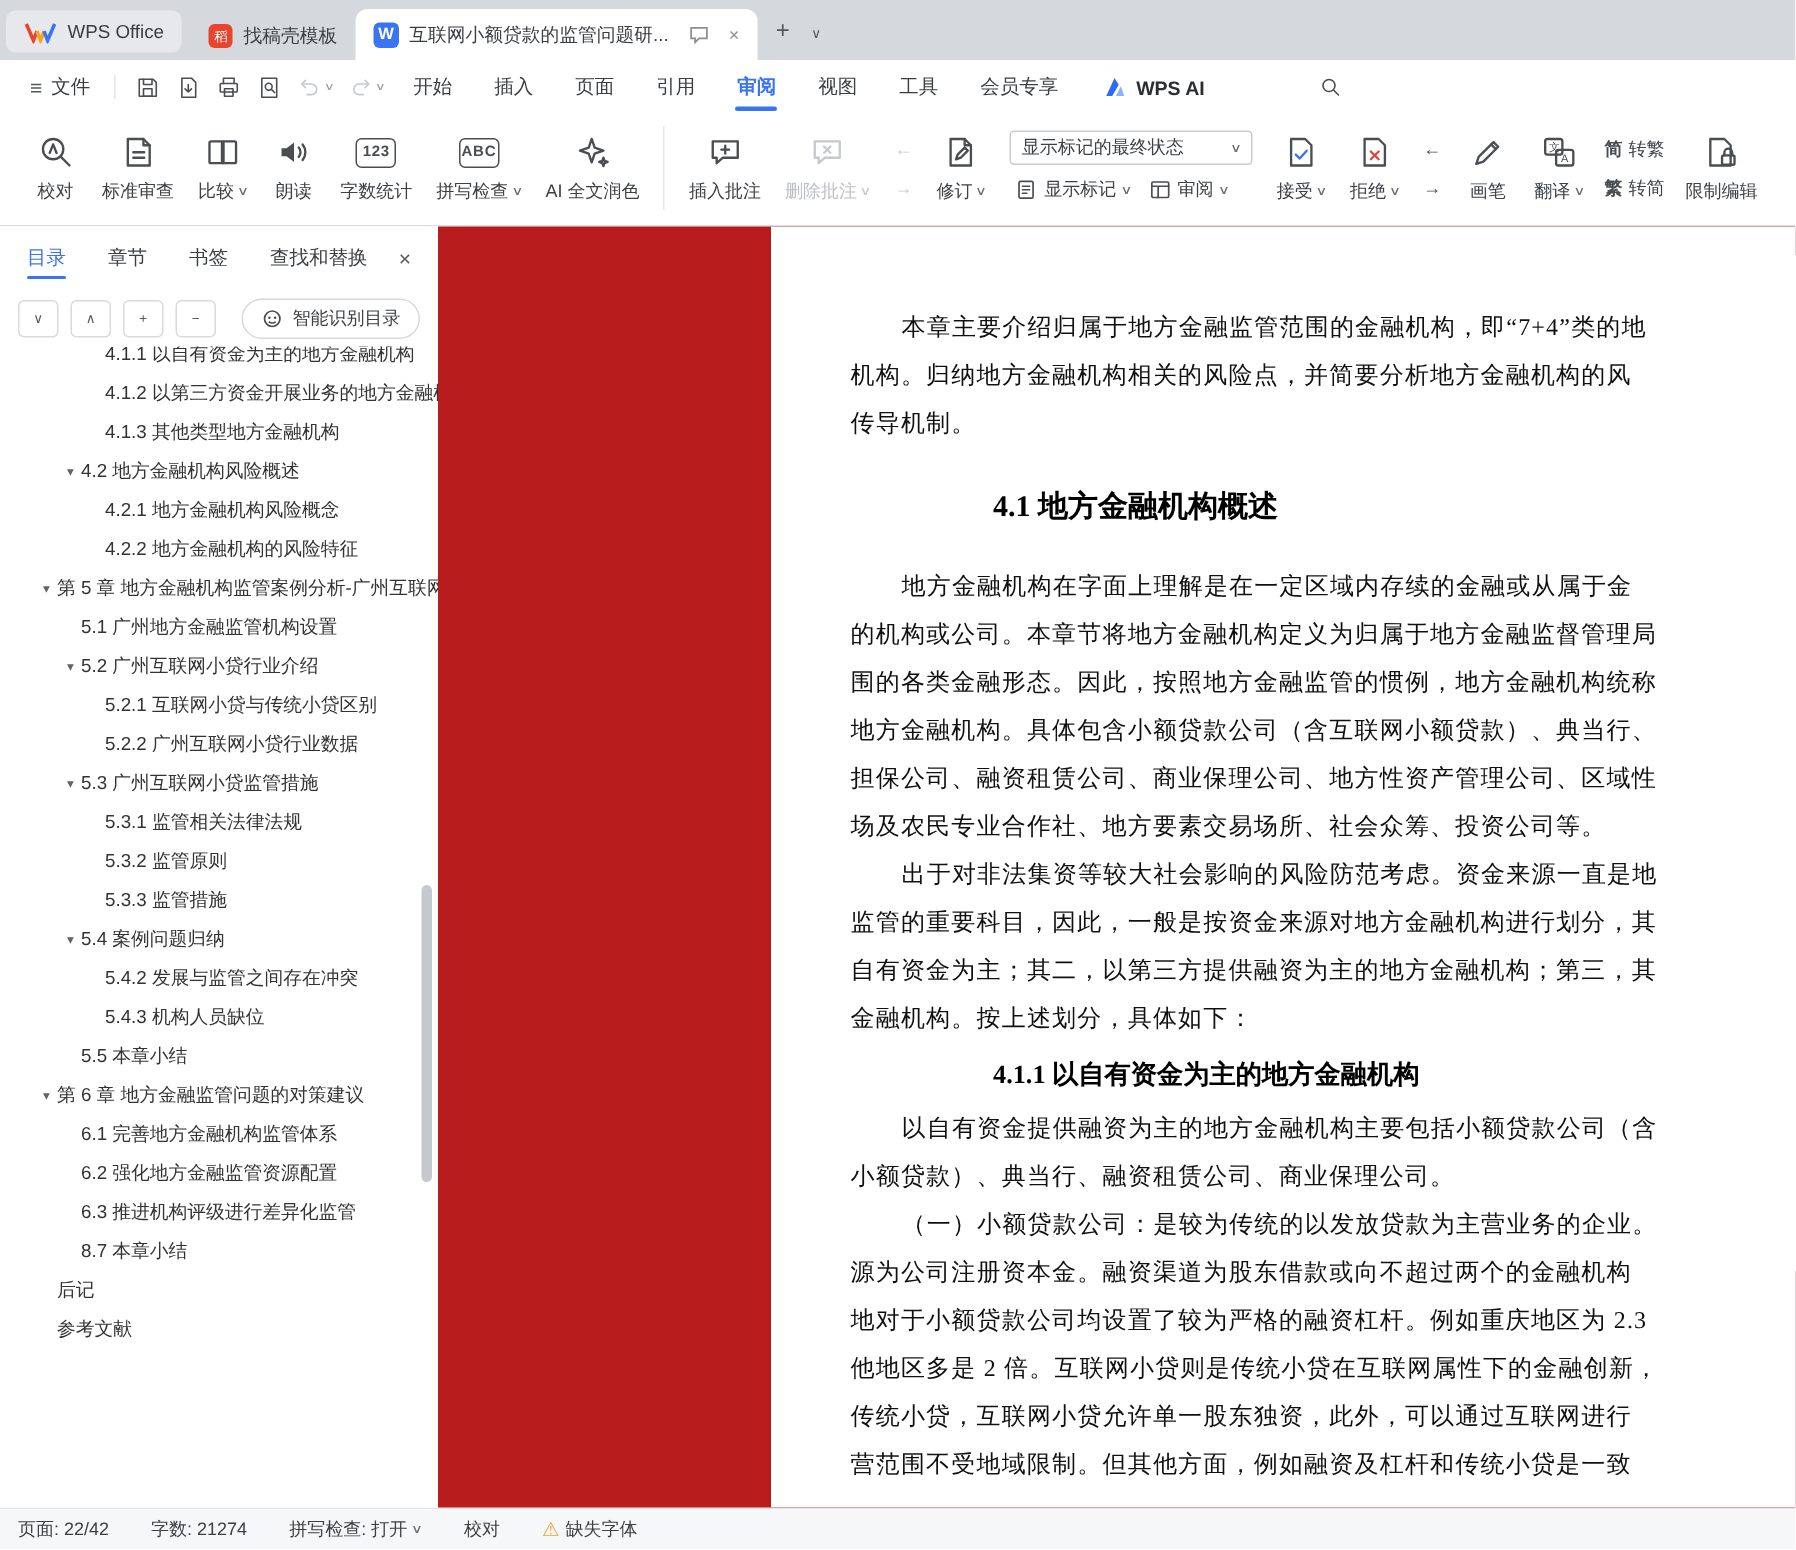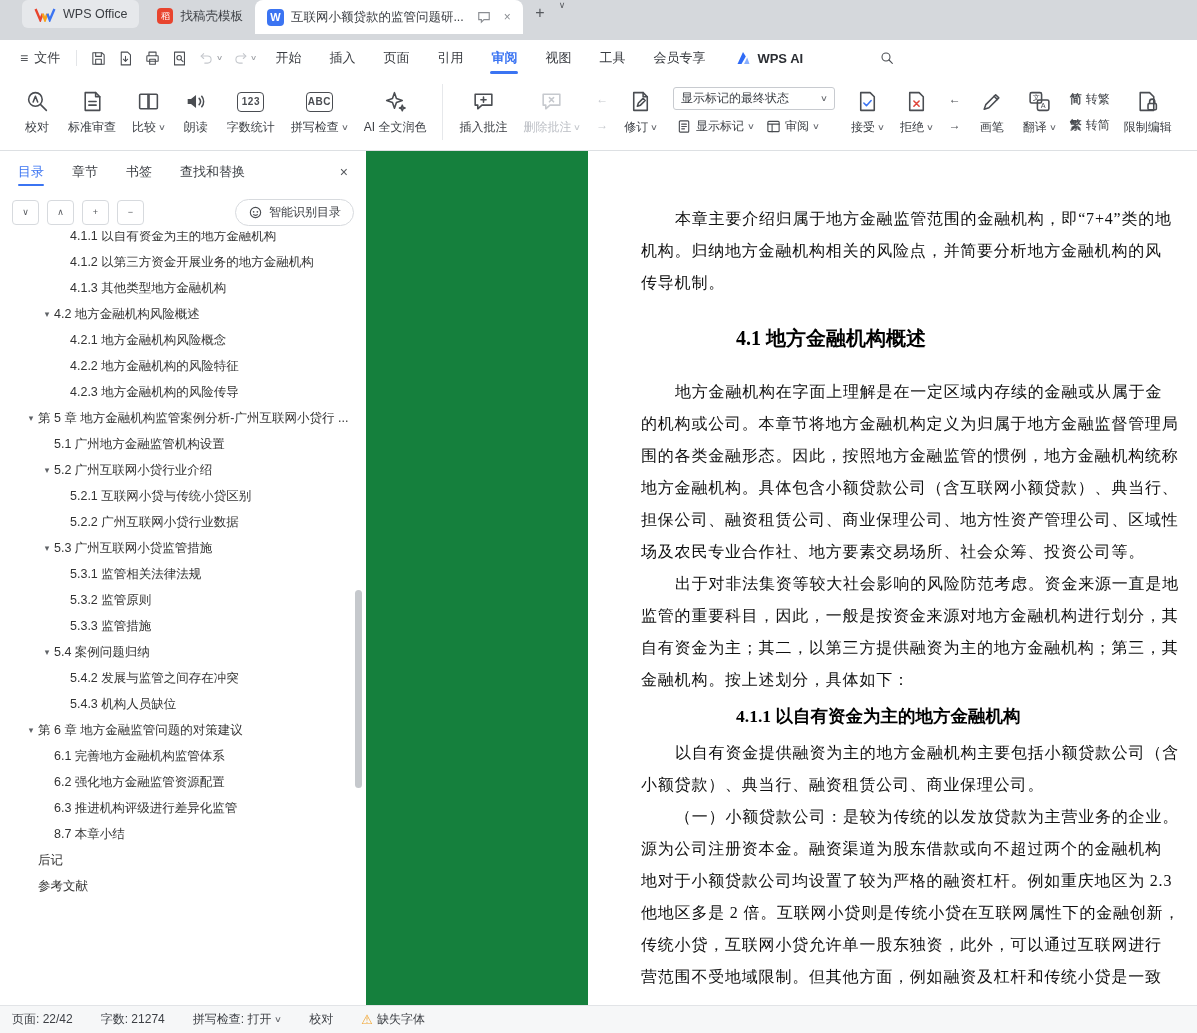--- a/index.html
+++ b/index.html
@@ -1,21 +1,21 @@
 <!DOCTYPE html>
 <html><head>
 <meta charset="utf-8">
 <style>
   * { box-sizing:border-box; margin:0; padding:0; }
   html,body { width:1197px; height:1033px; }
   body { font-family:"Liberation Sans","DejaVu Sans",sans-serif; overflow:hidden; background:#fff; color:#3a3d42; }
   .window { width:1197px; height:1033px; display:flex; flex-direction:column; }
 
   
-  .tabbar { height:40px; background:#d5d8dc; display:flex; padding-left:22px; flex:none; }
+  .tabbar { height:40px; background:#d5d8dc; display:flex; align-items:flex-end; padding-left:4px; flex:none; }
   .tab { display:flex; align-items:center; gap:7px; height:32px; padding:0 12px; font-size:12.5px; color:#3a3d42; border-radius:8px 8px 0 0; white-space:nowrap; }
   .tab-home { background:#e6e8eb; border-radius:6px; height:28px; margin:0 6px 5px 0; }
   .tab-active { background:#fff; height:34px; }
   .wlogo { width:22px; height:15px; }
   .wicon { width:17px; height:17px; border-radius:4px; background:#3b74f2; color:#fff; font-weight:bold; font-size:11px; display:flex; align-items:center; justify-content:center; flex:none; }
   .docer { width:16px; height:16px; border-radius:4px; background:#e8442e; color:#fff; font-size:9px; display:flex; align-items:center; justify-content:center; flex:none; }
   .tbubble { width:14px; height:14px; margin-left:6px; }
   .tab-close { font-size:12px; color:#8a8d92; margin-left:6px; }
   .tab-plus { width:26px; height:26px; margin:0 0 6px 4px; display:flex; align-items:center; justify-content:center; font-size:16px; color:#55585d; border-radius:4px; }
   .tab-chev { font-size:9px; color:#55585d; margin-bottom:12px; padding:0 6px; }
@@ -61,42 +61,42 @@
   .rcluster { display:flex; flex-direction:column; justify-content:center; gap:5px; margin:0 8px; flex:none; }
   .combo { width:162px; height:23px; border:1px solid #c8cbd0; border-radius:3px; display:flex; align-items:center; justify-content:space-between; padding:0 7px; font-size:12px; color:#3d4046; background:#fff; }
   .cluster-row { display:flex; gap:4px; }
   .sbtn { display:flex; align-items:center; gap:4px; height:22px; padding:0 4px; border-radius:3px; font-size:12px; color:#3d4046; white-space:nowrap; }
   .sic { width:15px; height:15px; flex:none; }
   .sic * { fill:none; stroke:#4a4d52; stroke-width:1.2; stroke-linecap:round; stroke-linejoin:round; }
   .cchar { font-size:12px; font-weight:bold; color:#4a4d52; }
 
   
   .main { flex:1; display:flex; min-height:0; }
-  .sidebar { width:366px; background:#fff; position:relative; display:flex; flex-direction:column; flex:none; }
+  .sidebar { width:292px; background:#fff; position:relative; display:flex; flex-direction:column; flex:none; }
   .side-tabs { height:42px; display:flex; align-items:center; gap:28px; padding:0 18px; font-size:13px; color:#3c3f44; position:relative; flex:none; }
   .side-tab { position:relative; height:42px; display:flex; align-items:center; }
   .side-tab.active { color:#3b74f2; }
   .side-tab.active::after { content:""; position:absolute; bottom:7px; left:0; right:0; height:2px; background:#3b74f2; border-radius:1px; }
   .side-close { position:absolute; right:18px; top:13px; font-size:14px; color:#55585d; }
   .side-toolbar { height:38px; display:flex; align-items:center; gap:8px; padding:0 12px; flex:none; }
   .tbtn { width:27px; height:25px; border:1px solid #d7dade; background:#fff; border-radius:4px; display:flex; align-items:center; justify-content:center; font-size:9px; color:#55585d; }
   .smart { margin-left:auto; height:27px; border:1px solid #d7dade; border-radius:14px; display:flex; align-items:center; gap:6px; padding:0 12px; font-size:12px; color:#3c3f44; background:#fff; }
   .smic { width:15px; height:15px; }
   .smic * { fill:none; stroke:#4a4d52; stroke-width:1.2; }
   .smic .fl { fill:#4a4d52; stroke:none; }
   .toc-list { flex:1; overflow:hidden; padding-top:4px; }
   .toc-item { height:26px; display:flex; align-items:center; white-space:nowrap; font-size:12.5px; color:#333; overflow:hidden; }
   .toc-arrow { width:14px; flex:none; font-size:9px; color:#5f6267; text-align:center; }
   .toc-item.lv1 { padding-left:24px; }
   .toc-item.lv2 { padding-left:40px; }
   .toc-item.lv3 { padding-left:56px; }
   .toc-item.cut { margin-top:-12px; }
   .side-scroll { position:absolute; right:4px; top:439px; width:7px; height:198px; border-radius:4px; background:#c5c8cc; }
 
-  .doc-area { flex:1; background:#15803d; position:relative; overflow:hidden;padding-left:47px; }
+  .doc-area { flex:1; background:#b91c1c; position:relative; overflow:hidden;padding-left:47px; }
   .page { position:absolute; left:222px; top:0; bottom:0; width:1010px; background:#fff; padding:52px 30px 0 53px; font-family:"Liberation Serif","DejaVu Serif",serif; }
   .line { font-size:16px; line-height:32px; height:32px; letter-spacing:.8px; white-space:nowrap; color:#101010; }
   .first { text-indent:34px; }
   .h1 { font-size:20px; font-weight:bold; color:#000; margin:26px 0 24px 95px; line-height:27px; white-space:nowrap; }
   .h2 { font-size:17.5px; font-weight:bold; color:#000; margin:8px 0 8px 95px; line-height:25px; white-space:nowrap; }
 
   
   .statusbar { height:28px; background:#f6f7f8; border-top:1px solid #e2e4e7; display:flex; align-items:center; gap:28px; padding:0 12px; font-size:12px; color:#3c3f44; flex:none; }
   .sb-item { display:flex; align-items:center; gap:4px; white-space:nowrap; }
   .warn { color:#f0a32c; font-size:13px; }
@@ -440,24 +440,20 @@
           <div class="toc-item lv3">
             <span class="toc-arrow" style="visibility: hidden;">▾</span>
             <span class="toc-text">4.2.1 地方金融机构风险概念</span>
           </div>
 
           <div class="toc-item lv3">
             <span class="toc-arrow" style="visibility: hidden;">▾</span>
             <span class="toc-text">4.2.2 地方金融机构的风险特征</span>
           </div>
 
-          <div class="toc-item lv3">
-            <span class="toc-arrow" style="visibility: hidden;">▾</span>
-            <span class="toc-text">4.2.3 地方金融机构的风险传导</span>
-          </div>
 
 
           <div class="toc-item lv1">
             <span class="toc-arrow">▾</span>
             <span class="toc-text">第 5 章 地方金融机构监管案例分析-广州互联网小贷行 ...</span>
           </div>
 
           <div class="toc-item lv2">
             <span class="toc-arrow" style="visibility: hidden;">▾</span>
             <span class="toc-text">5.1 广州地方金融监管机构设置</span>
@@ -508,20 +504,24 @@
             <span class="toc-arrow" style="visibility: hidden;">▾</span>
             <span class="toc-text">5.4.2 发展与监管之间存在冲突</span>
           </div>
 
           <div class="toc-item lv3">
             <span class="toc-arrow" style="visibility: hidden;">▾</span>
             <span class="toc-text">5.4.3 机构人员缺位</span>
           </div>
 
 
+          <div class="toc-item lv2">
+            <span class="toc-arrow" style="visibility: hidden;">▾</span>
+            <span class="toc-text">5.5 本章小结</span>
+          </div>
 
           <div class="toc-item lv1">
             <span class="toc-arrow">▾</span>
             <span class="toc-text">第 6 章 地方金融监管问题的对策建议</span>
           </div>
 
           <div class="toc-item lv2">
             <span class="toc-arrow" style="visibility: hidden;">▾</span>
             <span class="toc-text">6.1 完善地方金融机构监管体系</span>
           </div>

